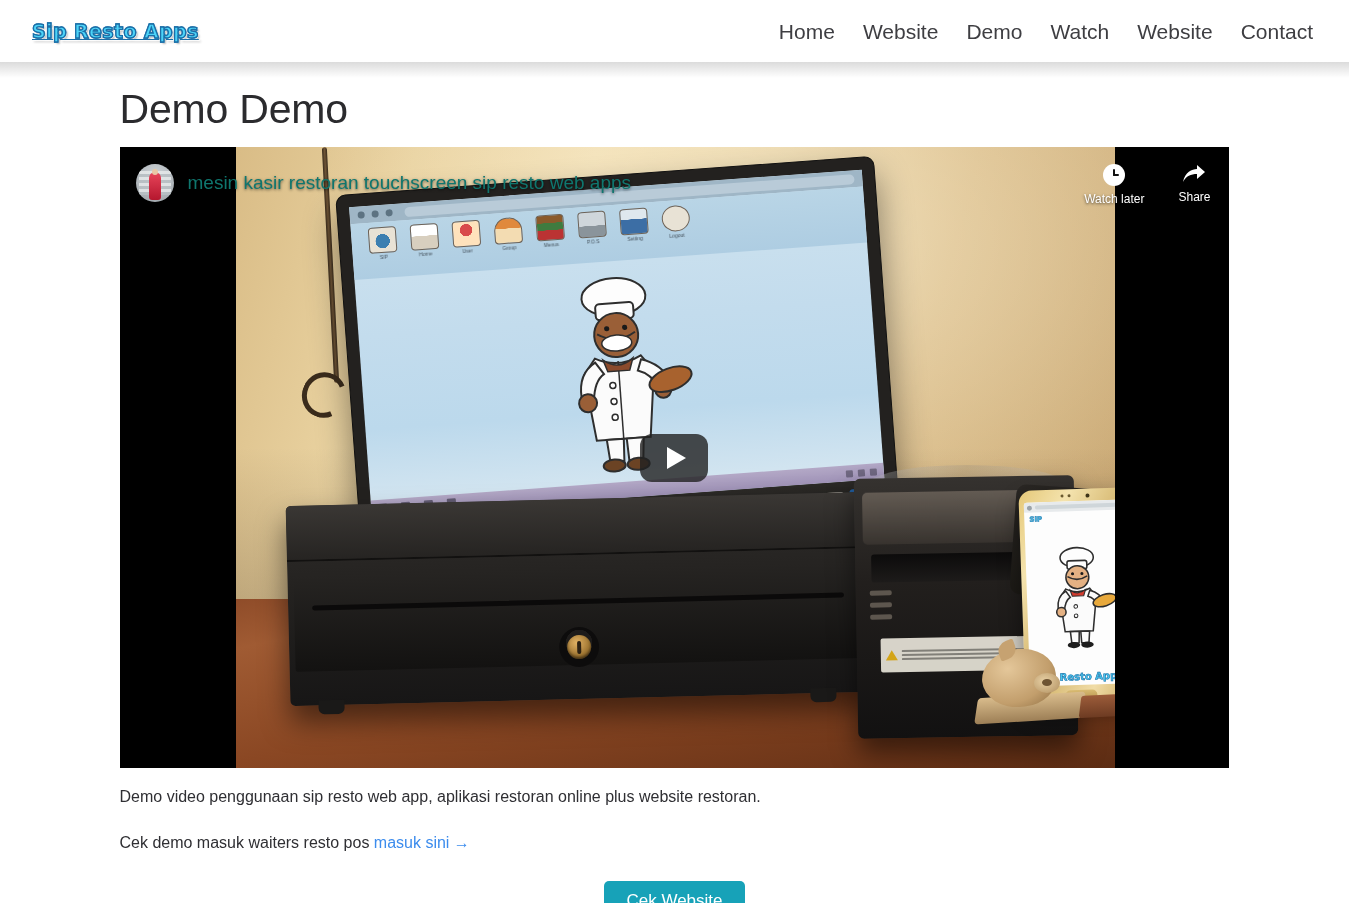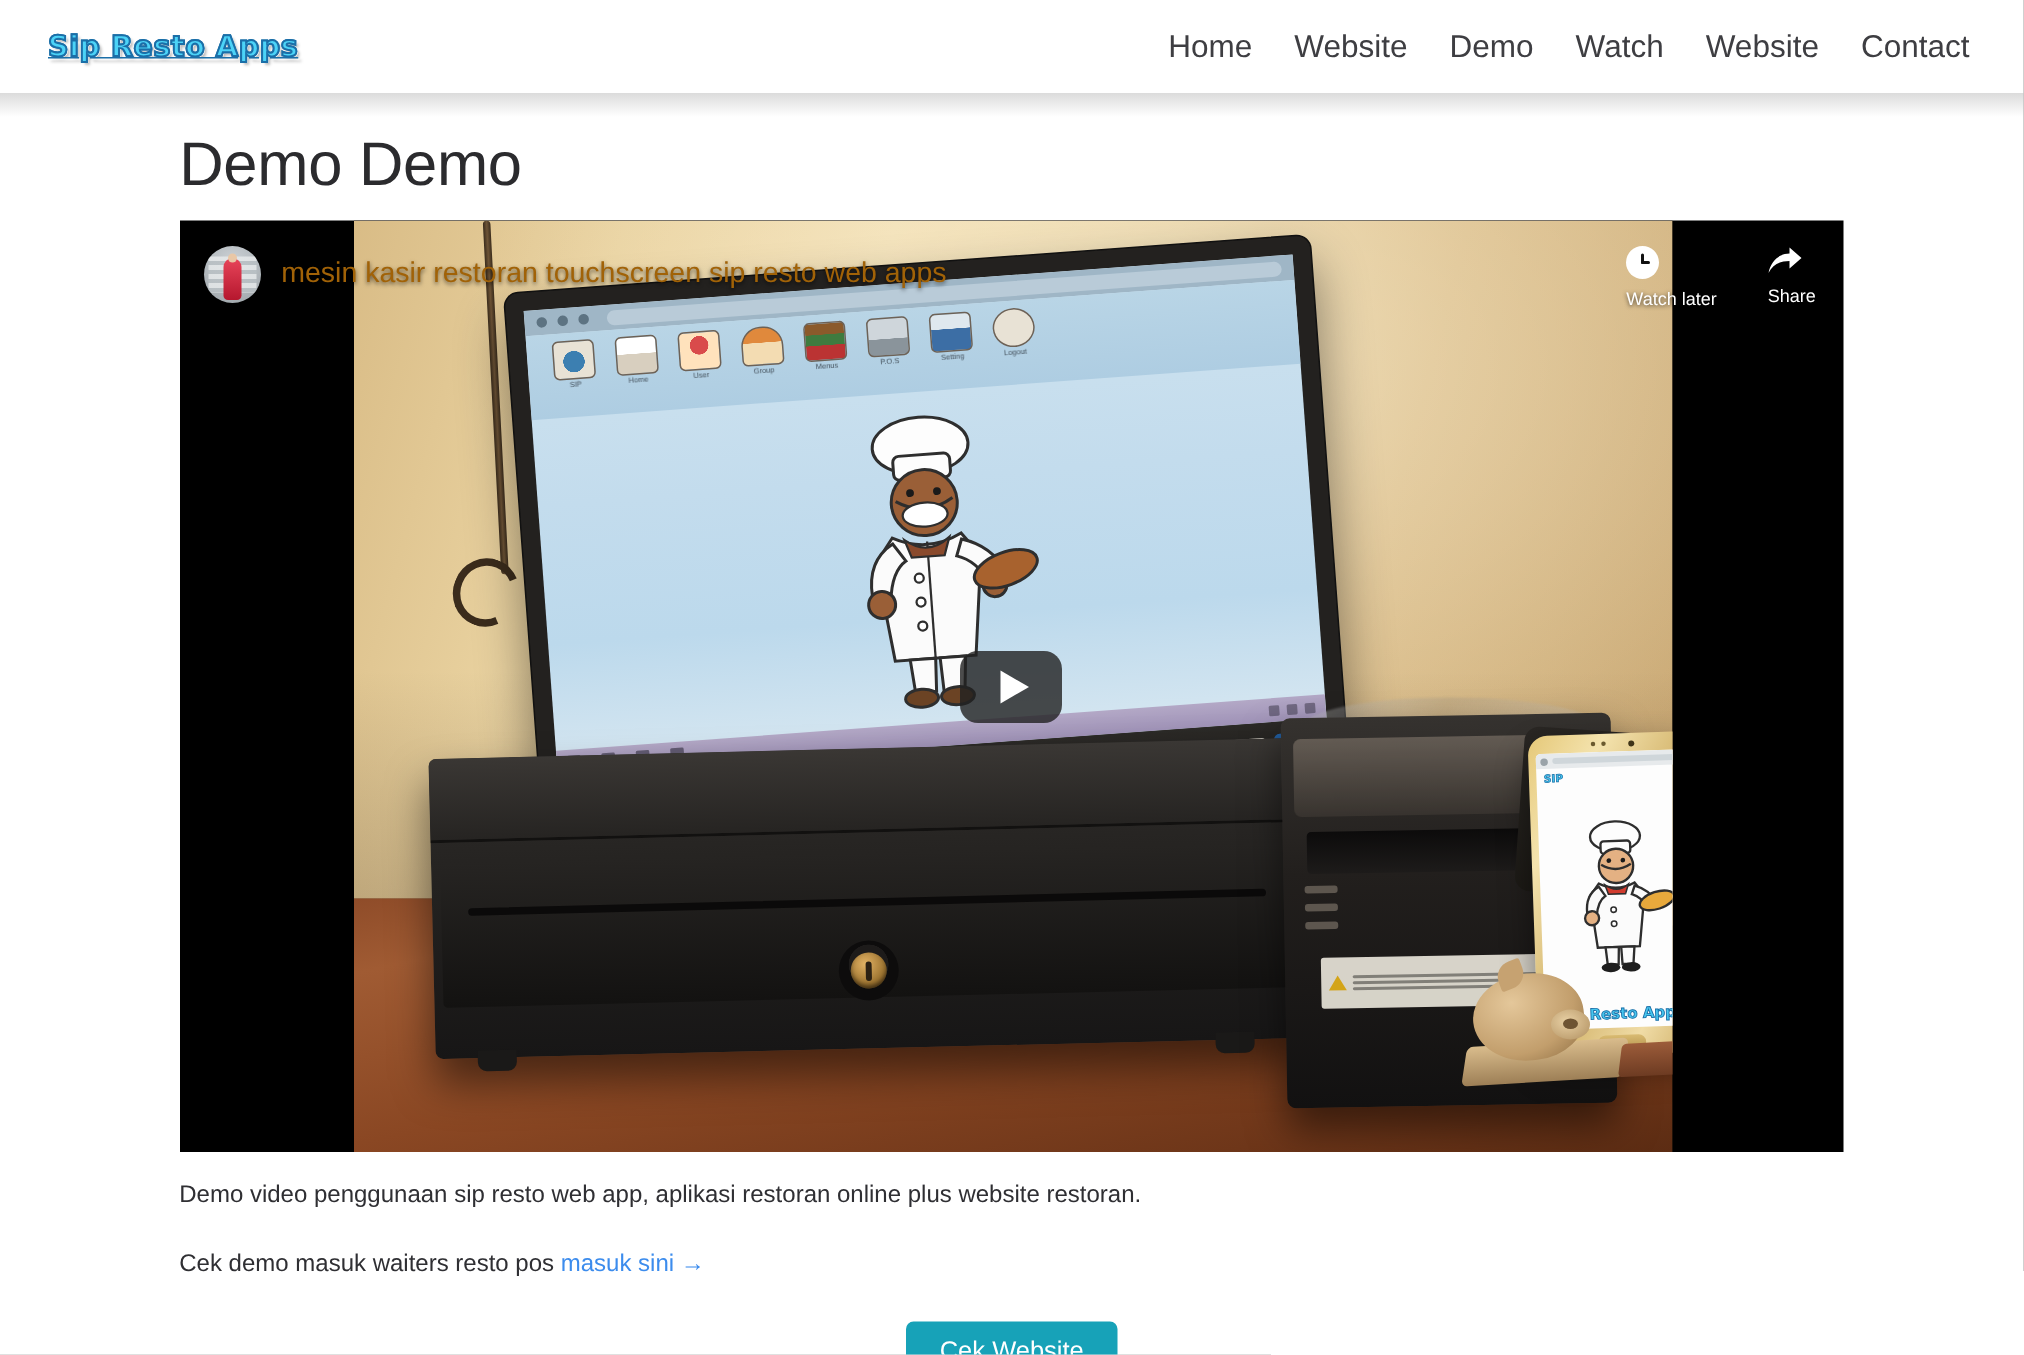--- a/index.html
+++ b/index.html
@@ -418,34 +418,34 @@
     position:absolute; left:50%; margin-left:-6px; top:8px;
     width: 12px; height: 28px;
     background: linear-gradient(180deg,#e8455a,#b5172e);
     border-radius: 6px 6px 3px 3px;
   }
   .yt-avatar .head {
     position:absolute; left:50%; margin-left:-3px; top:5px;
     width:6px;height:6px;border-radius:50%;background:#e9c7a6;
   }
   .yt-title {
-    color: #a16207;
+    color: #0f766e;
     font-size: 19px;
     font-family: "Liberation Sans", sans-serif;
     margin-left: 14px;
     text-shadow: 0 1px 3px rgba(0,0,0,.6);
     white-space: nowrap;
     pointer-events: auto;
   }
   .yt-actions {
     margin-left: auto; display: flex; gap: 34px; align-items: flex-start;
     padding-top: 4px;
   }
   .yt-action {
-    display: flex; flex-direction: column; gap: 6px;
+    display: flex; flex-direction: column; align-items: center; gap: 6px;
     pointer-events: auto; cursor: pointer;
   }
   .yt-action .lbl {
     color:#fff; font-size: 12px;
     text-shadow: 0 1px 3px rgba(0,0,0,.7);
     white-space: nowrap;
   }
   .icon-clock {
     width: 22px; height: 22px; border-radius: 50%;
     background: #fff; position: relative;

